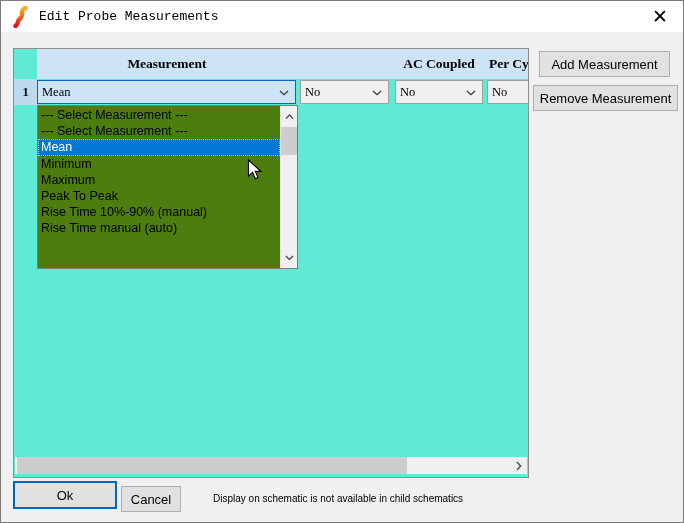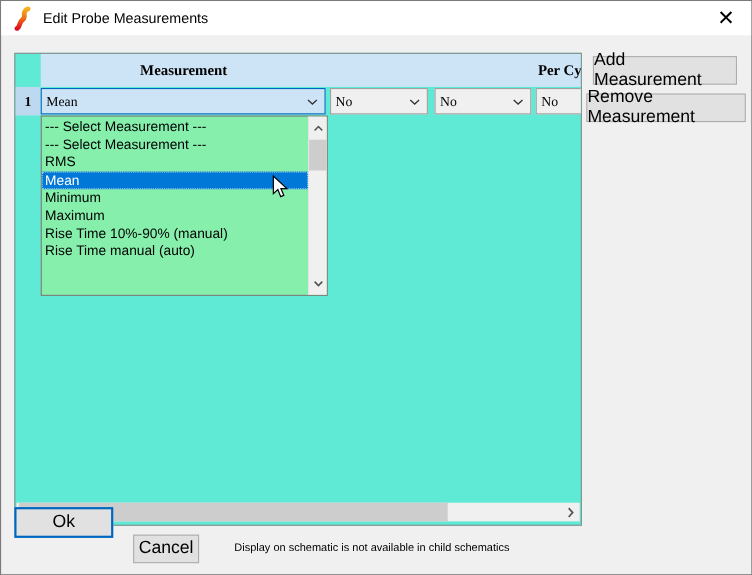--- a/index.html
+++ b/index.html
@@ -12,21 +12,21 @@
     font-family: "Liberation Sans", sans-serif;
     color: #000;
     overflow: hidden;
   }
   
   .titlebar {
     position: absolute; left: 0; top: 0; right: 0; height: 31px;
     background: #ffffff; display: flex; align-items: center;
   }
   .app-icon { margin-left: 11px; width: 17px; height: 22px; flex: 0 0 auto; }
-  .title-text { margin-left: 10px; font-size: 13px; }
+  .title-text { margin-left: 10px; font-size: 13px; font-family: Liberation Mono, monospace; }
   .close-btn {
     position: absolute; right: 0; top: 0; width: 46px; height: 31px;
     display: flex; align-items: center; justify-content: center;
     font-size: 19px; font-weight: 400; cursor: default;
   }
   
   .table-area {
     position: absolute; left: 12px; top: 47px; width: 516px; height: 430px;
     background: #5eead4; border: 1px solid #8c8c8c; overflow: hidden; font-family: Liberation Serif, serif;
   }
@@ -71,21 +71,21 @@
     position: absolute; left: 2px; top: 0; width: 390px; height: 17px;
     background: #cdcdcd;
   }
   .h-right-arrow {
     position: absolute; right: 0; top: 0; width: 17px; height: 17px;
     display: flex; align-items: center; justify-content: center;
   }
   
   .dropdown {
     position: absolute; left: 36px; top: 104px; width: 261px; height: 164px;
-    background: #86efac; border: 1px solid #7a7a7a; z-index: 5;
+    background: #4d7c0f; border: 1px solid #7a7a7a; z-index: 5;
   }
   .dd-items { position: absolute; left: 0; top: 1px; right: 17px; }
   .dd-item {
     height: 16.2px; line-height: 16.2px; font-size: 12.5px;
     padding-left: 3px; white-space: nowrap; overflow: hidden; cursor: default;
   }
   .dd-item.selected {
     background: #0078d7; color: #ffffff;
     outline: 1px dotted #9cc7ea; outline-offset: -1px;
   }
@@ -98,26 +98,26 @@
     display: flex; align-items: center; justify-content: center;
   }
   .dd-up { top: 2px; } .dd-down { bottom: 2px; }
   .dd-thumb {
     position: absolute; left: 0; top: 21px; width: 16px; height: 28px;
     background: #cdcdcd;
   }
   
   .btn {
     position: absolute; background: #e1e1e1; border: 1px solid #adadad;
-    font-size: 16px; font-family: "Liberation Sans", sans-serif;
+    font-size: 13px; font-family: "Liberation Sans", sans-serif;
     display: flex; align-items: center; justify-content: center; cursor: default;
   }
   .btn-add    { left: 538px; top: 50px; width: 131px; height: 26px; }
   .btn-remove { left: 532px; top: 84px; width: 145px; height: 26px; }
-  .btn-ok     { left: 12px;  top: 460px; width: 90px; height: 28px; border: 2px solid #0067c0; }
+  .btn-ok     { left: 12px;  top: 480px; width: 104px; height: 28px; border: 2px solid #0067c0; }
   .btn-cancel { left: 120px; top: 485px; width: 60px; height: 26px; }
   .footer-note {
     position: absolute; left: 212px; top: 485px; height: 26px; line-height: 26px;
     font-size: 10px; white-space: nowrap;
   }
   
   .mouse-cursor { position: absolute; left: 246px; top: 158px; z-index: 9; }
 </style>
 </head>
 <body>
@@ -137,20 +137,21 @@
     </svg>
     <span class="title-text">Edit Probe Measurements</span>
     <div class="close-btn">
       <span>✕</span>
     </div>
   </div>
 
   <div class="table-area">
     <div class="header-band"></div>
     <div class="col-header ch0">Measurement</div>
+    <div class="col-header ch2">AC Coupled</div>
     <div class="col-header ch3">Per Cy</div>
 
     <div class="rownum-cell">1</div>
 
     <div class="combo combo-measurement">
       <span>Mean</span>
       <svg class="chev" width="10" height="6" viewBox="0 0 10 6">
         <polyline points="1,1 5,4.6 9,1" fill="none" stroke="#333" stroke-width="1.2"></polyline>
       </svg>
     </div>
@@ -177,24 +178,24 @@
           <polyline points="1,1 4.6,5 1,9" fill="none" stroke="#555" stroke-width="1.6"></polyline>
         </svg>
       </div>
     </div>
   </div>
 
   <div class="dropdown">
     <div class="dd-items">
       <div class="dd-item">--- Select Measurement ---</div>
       <div class="dd-item">--- Select Measurement ---</div>
-      <div class="dd-item">RMS</div>
       <div class="dd-item selected">Mean</div>
       <div class="dd-item">Minimum</div>
       <div class="dd-item">Maximum</div>
+      <div class="dd-item">Peak To Peak</div>
       <div class="dd-item">Rise Time 10%-90% (manual)</div>
       <div class="dd-item">Rise Time manual (auto)</div>
     </div>
     <div class="dd-scrollbar">
       <div class="dd-up">
         <svg width="9" height="6" viewBox="0 0 9 6">
           <polyline points="1,4.6 4.5,1 8,4.6" fill="none" stroke="#505050" stroke-width="1.4"></polyline>
         </svg>
       </div>
       <div class="dd-thumb"></div>

